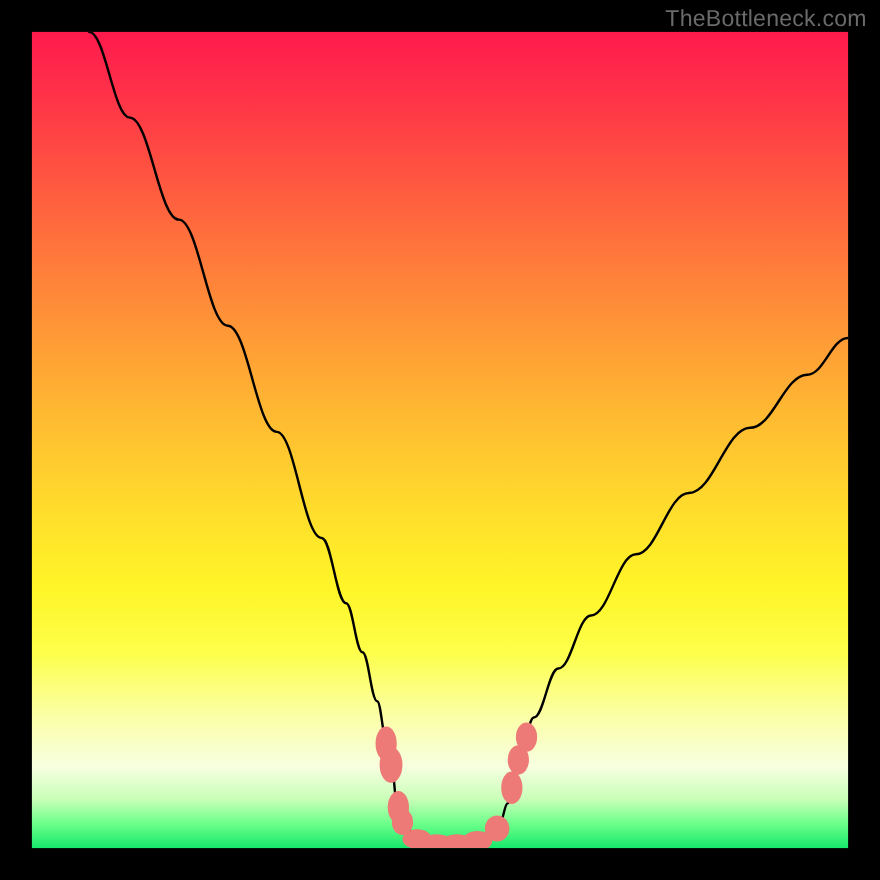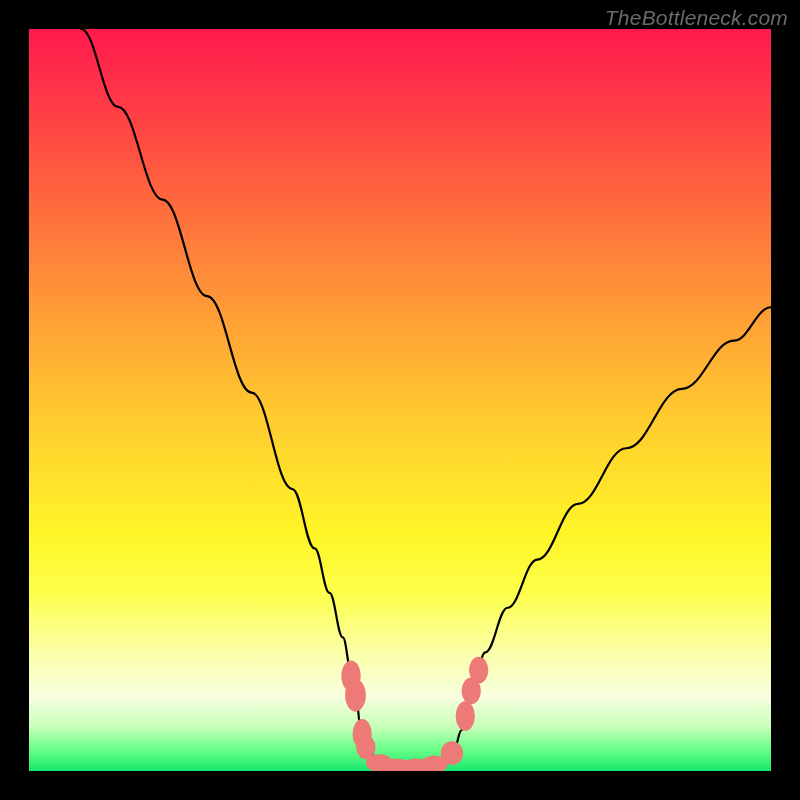--- a/index.html
+++ b/index.html
@@ -43,21 +43,20 @@
     );
   }
   .watermark {
     position: absolute;
     top: 6px;
     right: 12px;
     color: #6a6a6a;
     font-size: 21px;
     letter-spacing: 0.2px;
     user-select: none;
-    font-style: italic;
   }
   svg.curve {
     position: absolute;
     left: 0;
     top: 0;
   }
 </style>
 </head>
 <body>
 

